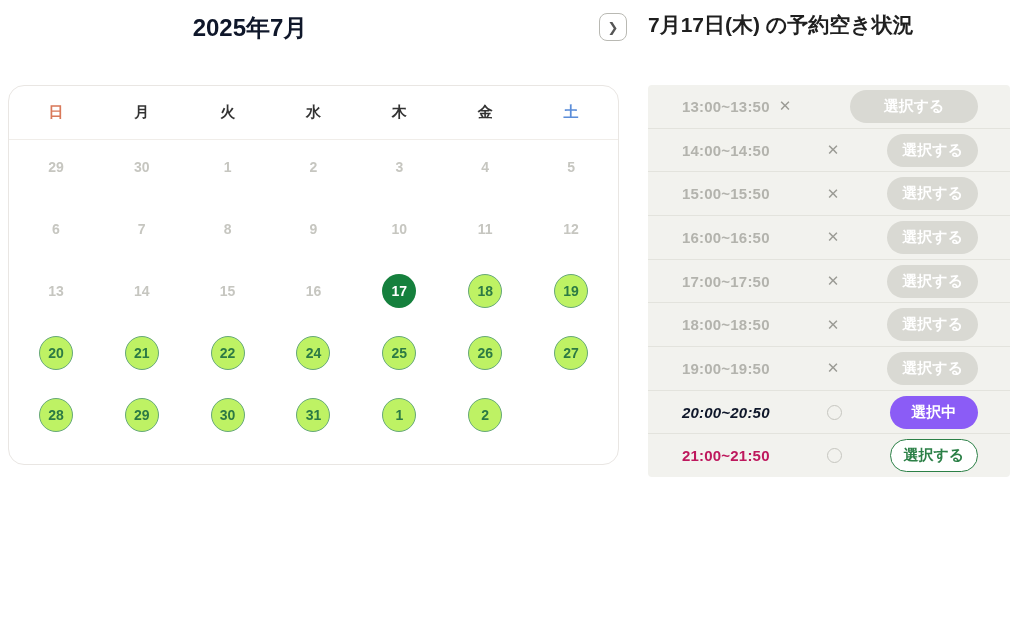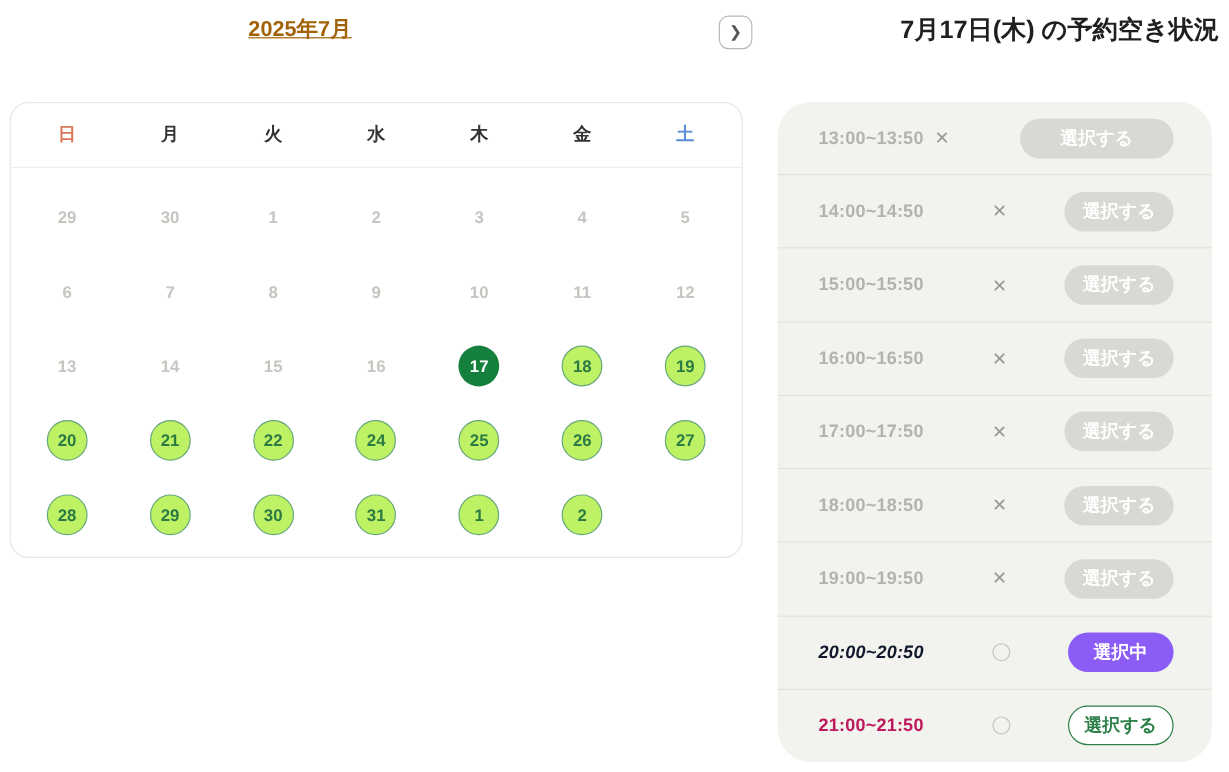--- a/index.html
+++ b/index.html
@@ -8,62 +8,62 @@
     position: relative;
     background: #ffffff;
     font-family: "Liberation Sans", "DejaVu Sans", sans-serif;
     color: #2b2b2b;
     overflow: hidden;
   }
 
   
   .cal-title {
     position: absolute; left: 0; top: 12px; width: 500px;
-    text-align: center; font-size: 18px; font-weight: bold; color: #a16207; text-decoration: underline;
+    text-align: center; font-size: 24px; font-weight: bold; color: #0f172a;
   }
   .next-btn {
     position: absolute; left: 599px; top: 13px; width: 28px; height: 28px;
     border: 1px solid #b9b9b3; border-radius: 8px; background: #fff;
     display: flex; align-items: center; justify-content: center;
     font-size: 13px; color: #555; cursor: pointer; font-weight: bold;
   }
   .panel-title {
     position: absolute; left: 648px; top: 11px; width: 368px;
-    text-align: right; font-size: 21px; font-weight: bold; color: #1f1f1f;
+    text-align: left; font-size: 21px; font-weight: bold; color: #1f1f1f;
   }
 
   
   .cal-card {
     position: absolute; left: 8px; top: 85px; width: 611px; height: 380px;
     background: #fff; border: 1px solid #e9e6e3; border-radius: 16px;
   }
   .weekday-row {
     display: grid; grid-template-columns: repeat(7, 1fr);
     height: 54px; padding: 0 4px; align-items: center;
     border-bottom: 1px solid #f0ede9;
   }
   .weekday { text-align: center; font-size: 15px; font-weight: bold; }
   .day-grid {
     display: grid; grid-template-columns: repeat(7, 1fr);
     grid-auto-rows: 62px; padding: 10px 4px 0 4px;
   }
-  .day-cell { display: flex; align-items: center; justify-content: center; }
+  .day-cell { display: flex; justify-content: center; }
   .day {
     width: 34px; height: 34px; border-radius: 50%;
     display: flex; align-items: center; justify-content: center;
     font-size: 14px; font-weight: bold;
   }
   .day.disabled { color: #c6c6c0; }
   .day.available { color: #2c7a44; border: 1px solid #66a87a; background: #bef264; cursor: pointer; }
   .day.selected { color: #ffffff; background: #15803d; cursor: pointer; }
 
   
   .panel {
-    position: absolute; left: 648px; top: 85px; width: 362px; height: 550px;
-    background: #f2f2ee; border-radius: 28px;
+    position: absolute; left: 648px; top: 85px; width: 362px; height: 392px;
+    background: #f2f2ee; border-radius: 4px;
     display: flex; flex-direction: column; overflow: hidden;
   }
   .slot {
     flex: 1; display: flex; align-items: center;
     padding: 0 32px 0 34px;
   }
   .slot + .slot { border-top: 1px solid #e3e3dd; gap: 48px; }
   .slot-time { font-size: 15px; font-weight: 600; letter-spacing: 0.2px; }
   .slot.unavailable .slot-time { color: #b3b3ad; }
   .slot.selected .slot-time { color: #0f172a; font-style: italic; }

